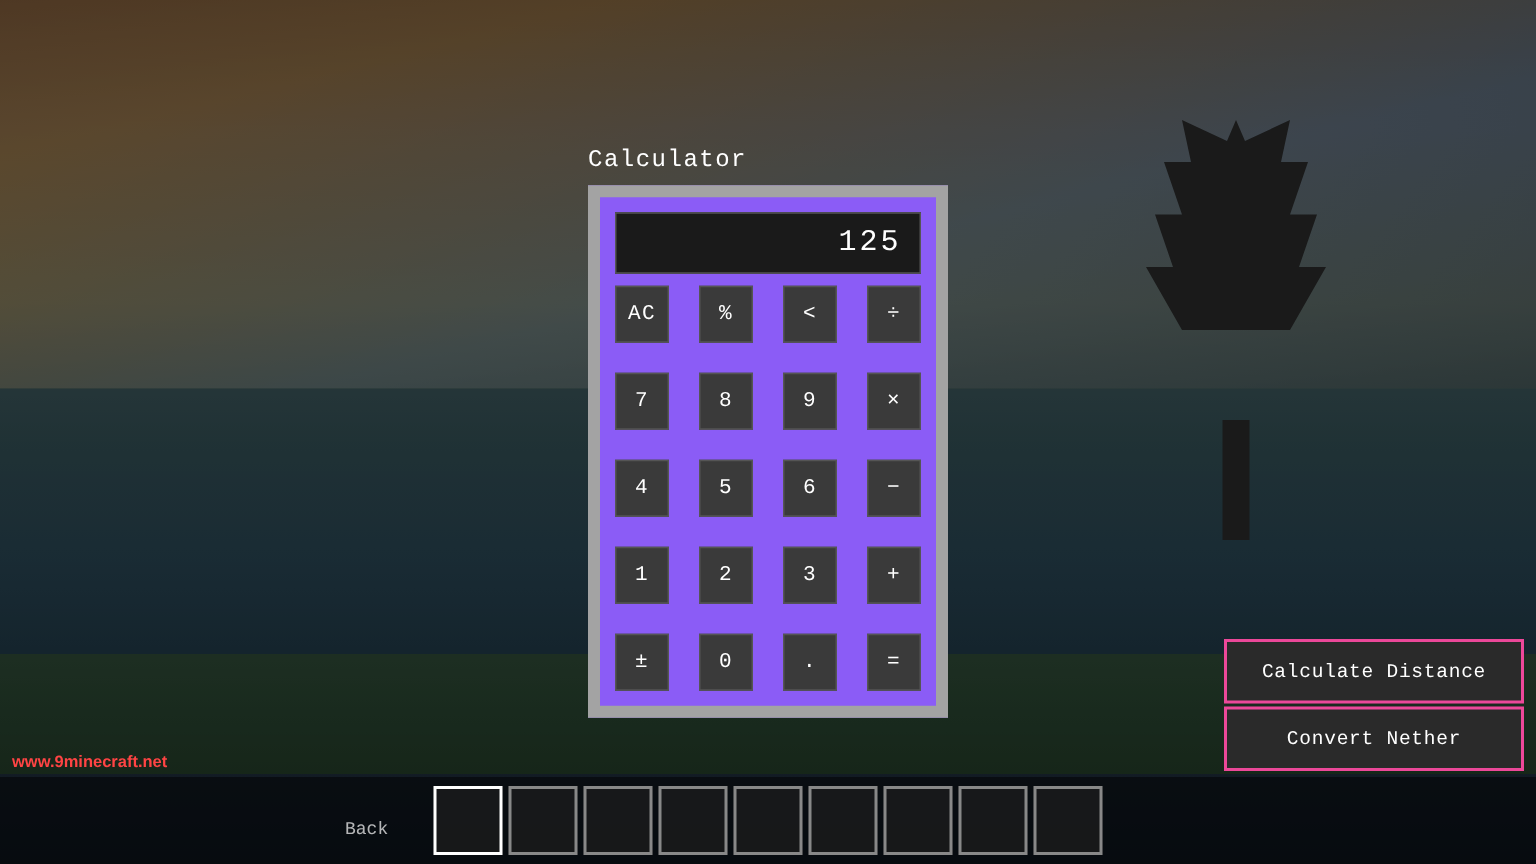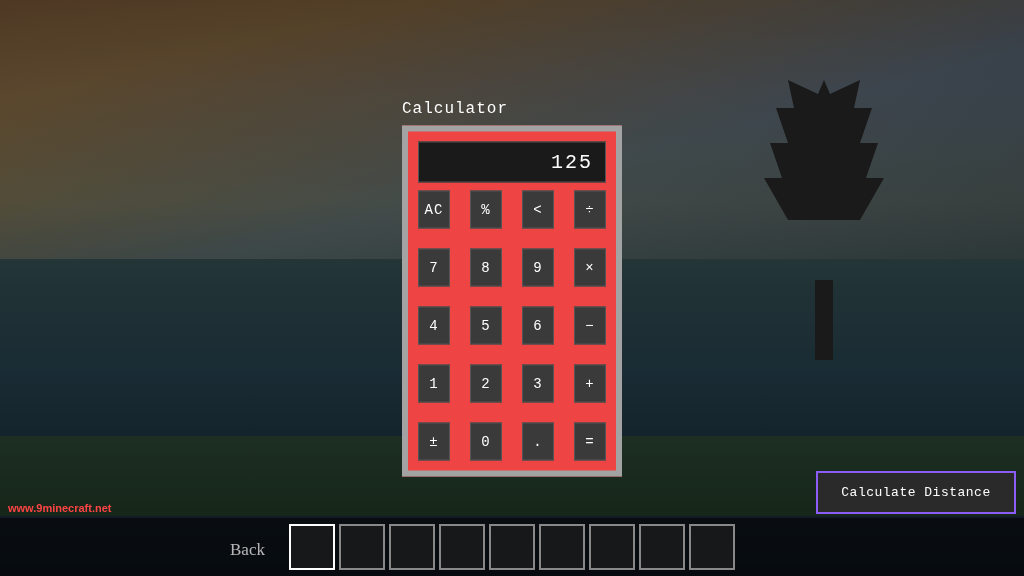--- a/index.html
+++ b/index.html
@@ -105,24 +105,24 @@
 
     .calculator-title {
       color: #ffffff;
       font-size: 16px;
       font-family: 'Courier New', monospace;
       letter-spacing: 1px;
       margin-bottom: 8px;
     }
 
     .calculator {
-      background: #ef4444;
-      border: 6px solid #a3a3a3;
+      background: #8b5cf6;
+      border: 8px solid #a3a3a3;
       padding: 10px;
-      width: 220px;
+      width: 240px;
     }
 
     .calc-display {
       background: #1a1a1a;
       border: 1px solid #555;
       color: #ffffff;
       text-align: right;
       padding: 8px 12px;
       font-size: 20px;
       font-family: 'Courier New', monospace;
@@ -174,39 +174,39 @@
     .hotbar-slot.selected {
       border-color: #fff;
       border-width: 2px;
     }
 
     .back-label {
       position: absolute;
       bottom: 16px;
       left: 230px;
       color: rgba(255,255,255,0.7);
-      font-family: Liberation Serif, serif;
-      font-size: 17px;
+      font-family: Liberation Mono, monospace;
+      font-size: 12px;
       z-index: 11;
     }
 
     
     .side-buttons {
       position: absolute;
       bottom: 62px;
       right: 8px;
       z-index: 10;
       display: flex;
       flex-direction: column;
       gap: 2px;
     }
 
     .side-btn {
       background: #2a2a2a;
-      border: 2px solid #8b5cf6;
+      border: 2px solid #ec4899;
       color: #ffffff;
       font-family: 'Courier New', monospace;
       font-size: 13px;
       padding: 12px 20px;
       cursor: pointer;
       text-align: center;
       min-width: 200px;
       letter-spacing: 0.5px;
     }
 
@@ -260,20 +260,21 @@
         <div class="calc-btn">±</div>
         <div class="calc-btn">0</div>
         <div class="calc-btn">.</div>
         <div class="calc-btn">=</div>
       </div>
   </div>
 </div>
 
 <div class="side-buttons">
   <button class="side-btn">Calculate Distance</button>
+  <button class="side-btn">Convert Nether</button>
 </div>
 
 <div class="hotbar">
 <div class="hotbar-slot selected"></div>
     <div class="hotbar-slot"></div>
     <div class="hotbar-slot"></div>
     <div class="hotbar-slot"></div>
     <div class="hotbar-slot"></div>
     <div class="hotbar-slot"></div>
     <div class="hotbar-slot"></div>

